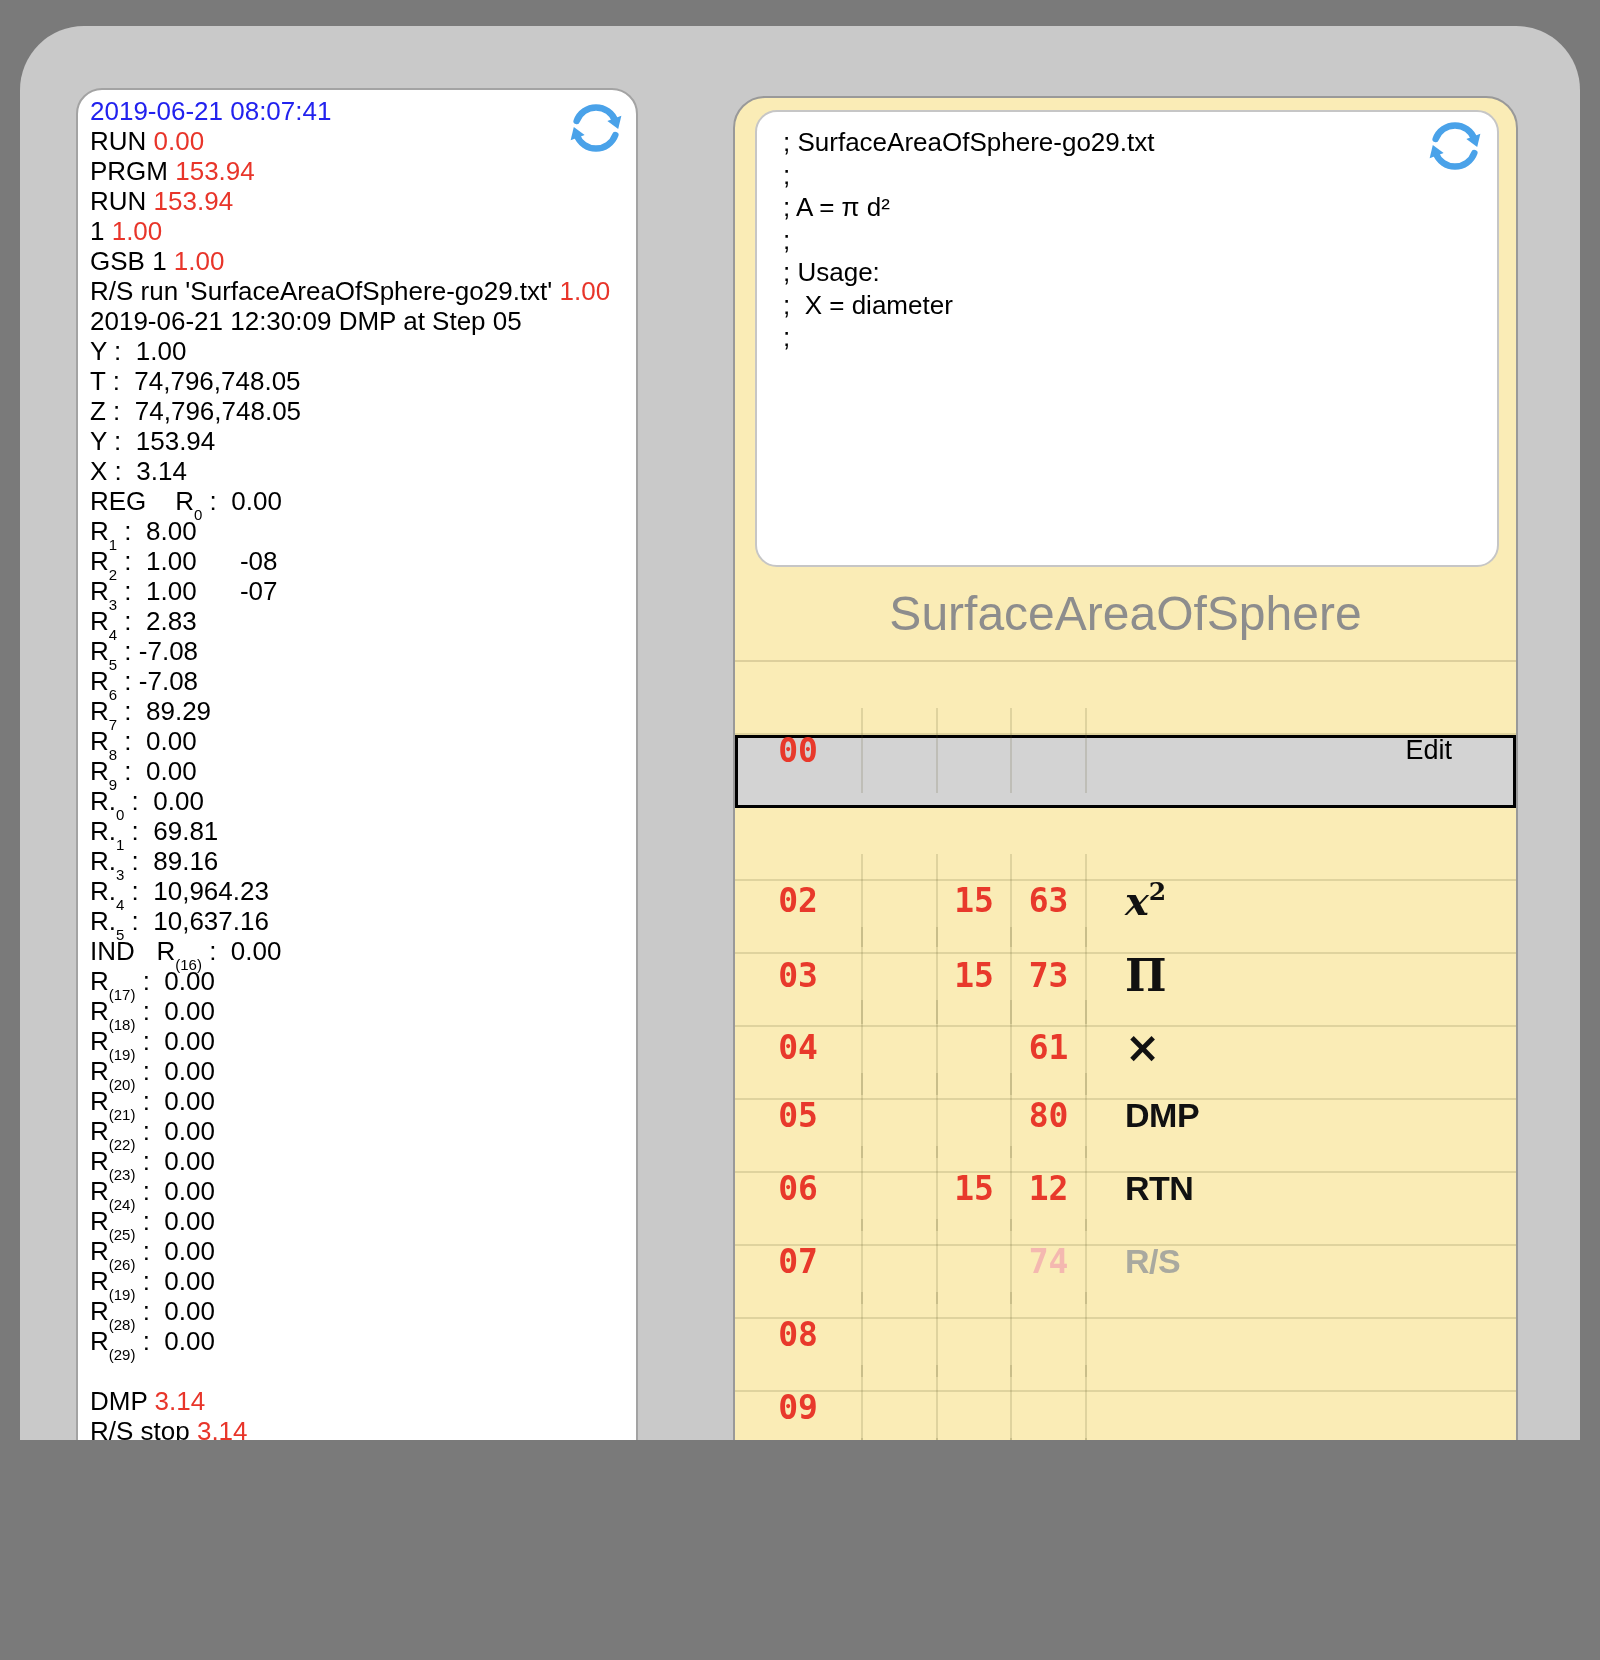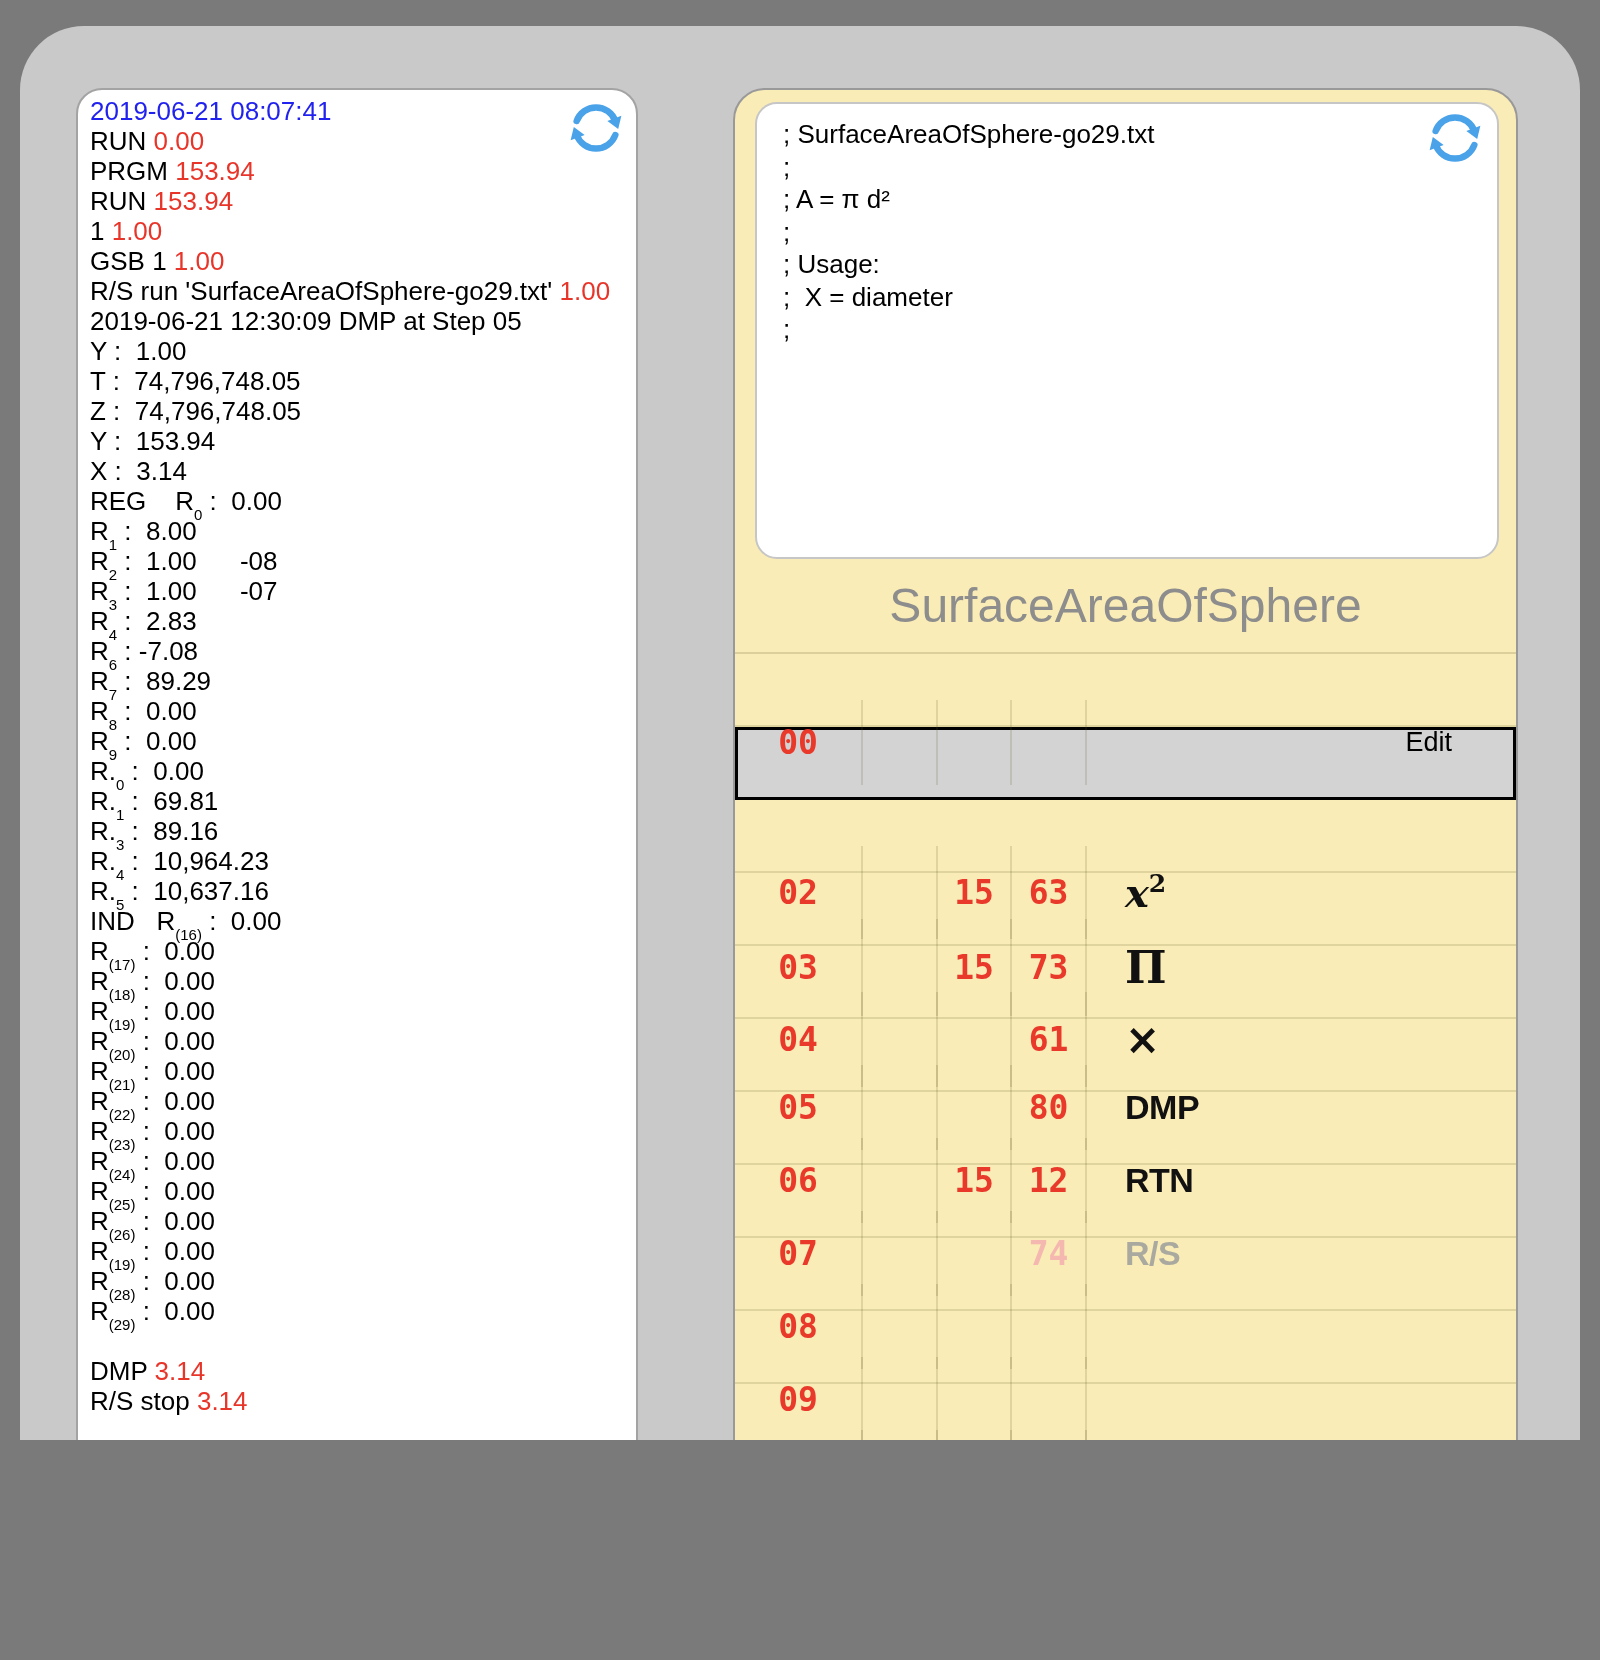--- a/index.html
+++ b/index.html
@@ -14,21 +14,21 @@
   .log-line .red{color:var(--value-red,#e8352a);}
   .subscript{font-size:15px;position:relative;top:10px;}
 
   
   .refresh{position:absolute;width:56px;height:56px;background:none;border:none;padding:0;cursor:pointer;color:var(--refresh-blue,#4aa2e9);}
   .refresh svg{width:56px;height:56px;display:block;}
   .refresh-left{top:10px;right:12px;}
   .refresh-right{top:6px;right:14px;}
 
   
-  .prog-card{position:absolute;left:713px;top:62px;width:785px;height:1480px;background:var(--card-yellow,#faecb6);border:2px solid #999999;border-radius:32px;box-sizing:border-box;overflow:hidden;}
+  .prog-card{position:absolute;left:713px;top:70px;width:785px;height:1480px;background:var(--card-yellow,#faecb6);border:2px solid #999999;border-radius:32px;box-sizing:border-box;overflow:hidden;}
   .comment-box{position:absolute;left:20px;top:12px;width:744px;height:457px;background:#ffffff;border:2px solid #c6c6c6;border-radius:22px;box-sizing:border-box;overflow:hidden;}
   .comments{position:absolute;left:26px;top:14px;right:80px;}
   .comment-line{white-space:pre;font-size:26px;line-height:32.5px;color:#000;}
   .prog-title-band{position:absolute;left:0;top:469px;width:100%;height:95px;display:flex;align-items:center;justify-content:center;font-size:48px;color:var(--title-gray,#8d8d8d);border-bottom:2px solid rgba(90,80,40,0.18);box-sizing:border-box;}
   .prog-rows{position:absolute;left:0;top:564px;width:100%;}
   .prow{display:grid;grid-template-columns:128px 75px 74px 75px 1fr;height:73px;border-bottom:2px solid rgba(90,80,40,0.16);box-sizing:border-box;}
   .cell{display:flex;align-items:center;justify-content:center;border-right:2px solid rgba(90,80,40,0.16);height:100%;box-sizing:border-box;margin-top:46px;}
   .cell.instr{border-right:none;justify-content:flex-start;padding-left:38px;position:relative;}
   .code-text{font-family:"DejaVu Sans Mono",monospace;font-weight:700;font-size:33px;color:var(--code-red,#e8392b);}
   .code-text.faded{color:var(--faded-code,#f4b8b0);}
@@ -72,20 +72,21 @@
           <div class="log-line"><span>Y :  1.00</span></div>
           <div class="log-line"><span>T :  74,796,748.05</span></div>
           <div class="log-line"><span>Z :  74,796,748.05</span></div>
           <div class="log-line"><span>Y :  153.94</span></div>
           <div class="log-line"><span>X :  3.14</span></div>
           <div class="log-line"><span>REG    R</span><span class="subscript">0</span><span> :  0.00</span></div>
           <div class="log-line"><span>R</span><span class="subscript">1</span><span> :  8.00</span></div>
           <div class="log-line"><span>R</span><span class="subscript">2</span><span> :  1.00      -08</span></div>
           <div class="log-line"><span>R</span><span class="subscript">3</span><span> :  1.00      -07</span></div>
           <div class="log-line"><span>R</span><span class="subscript">4</span><span> :  2.83</span></div>
+          <div class="log-line"><span>R</span><span class="subscript">5</span><span> : -7.08</span></div>
           <div class="log-line"><span>R</span><span class="subscript">6</span><span> : -7.08</span></div>
           <div class="log-line"><span>R</span><span class="subscript">7</span><span> :  89.29</span></div>
           <div class="log-line"><span>R</span><span class="subscript">8</span><span> :  0.00</span></div>
           <div class="log-line"><span>R</span><span class="subscript">9</span><span> :  0.00</span></div>
           <div class="log-line"><span>R.</span><span class="subscript">0</span><span> :  0.00</span></div>
           <div class="log-line"><span>R.</span><span class="subscript">1</span><span> :  69.81</span></div>
           <div class="log-line"><span>R.</span><span class="subscript">3</span><span> :  89.16</span></div>
           <div class="log-line"><span>R.</span><span class="subscript">4</span><span> :  10,964.23</span></div>
           <div class="log-line"><span>R.</span><span class="subscript">5</span><span> :  10,637.16</span></div>
           <div class="log-line"><span>IND   R</span><span class="subscript">(16)</span><span> :  0.00</span></div>

